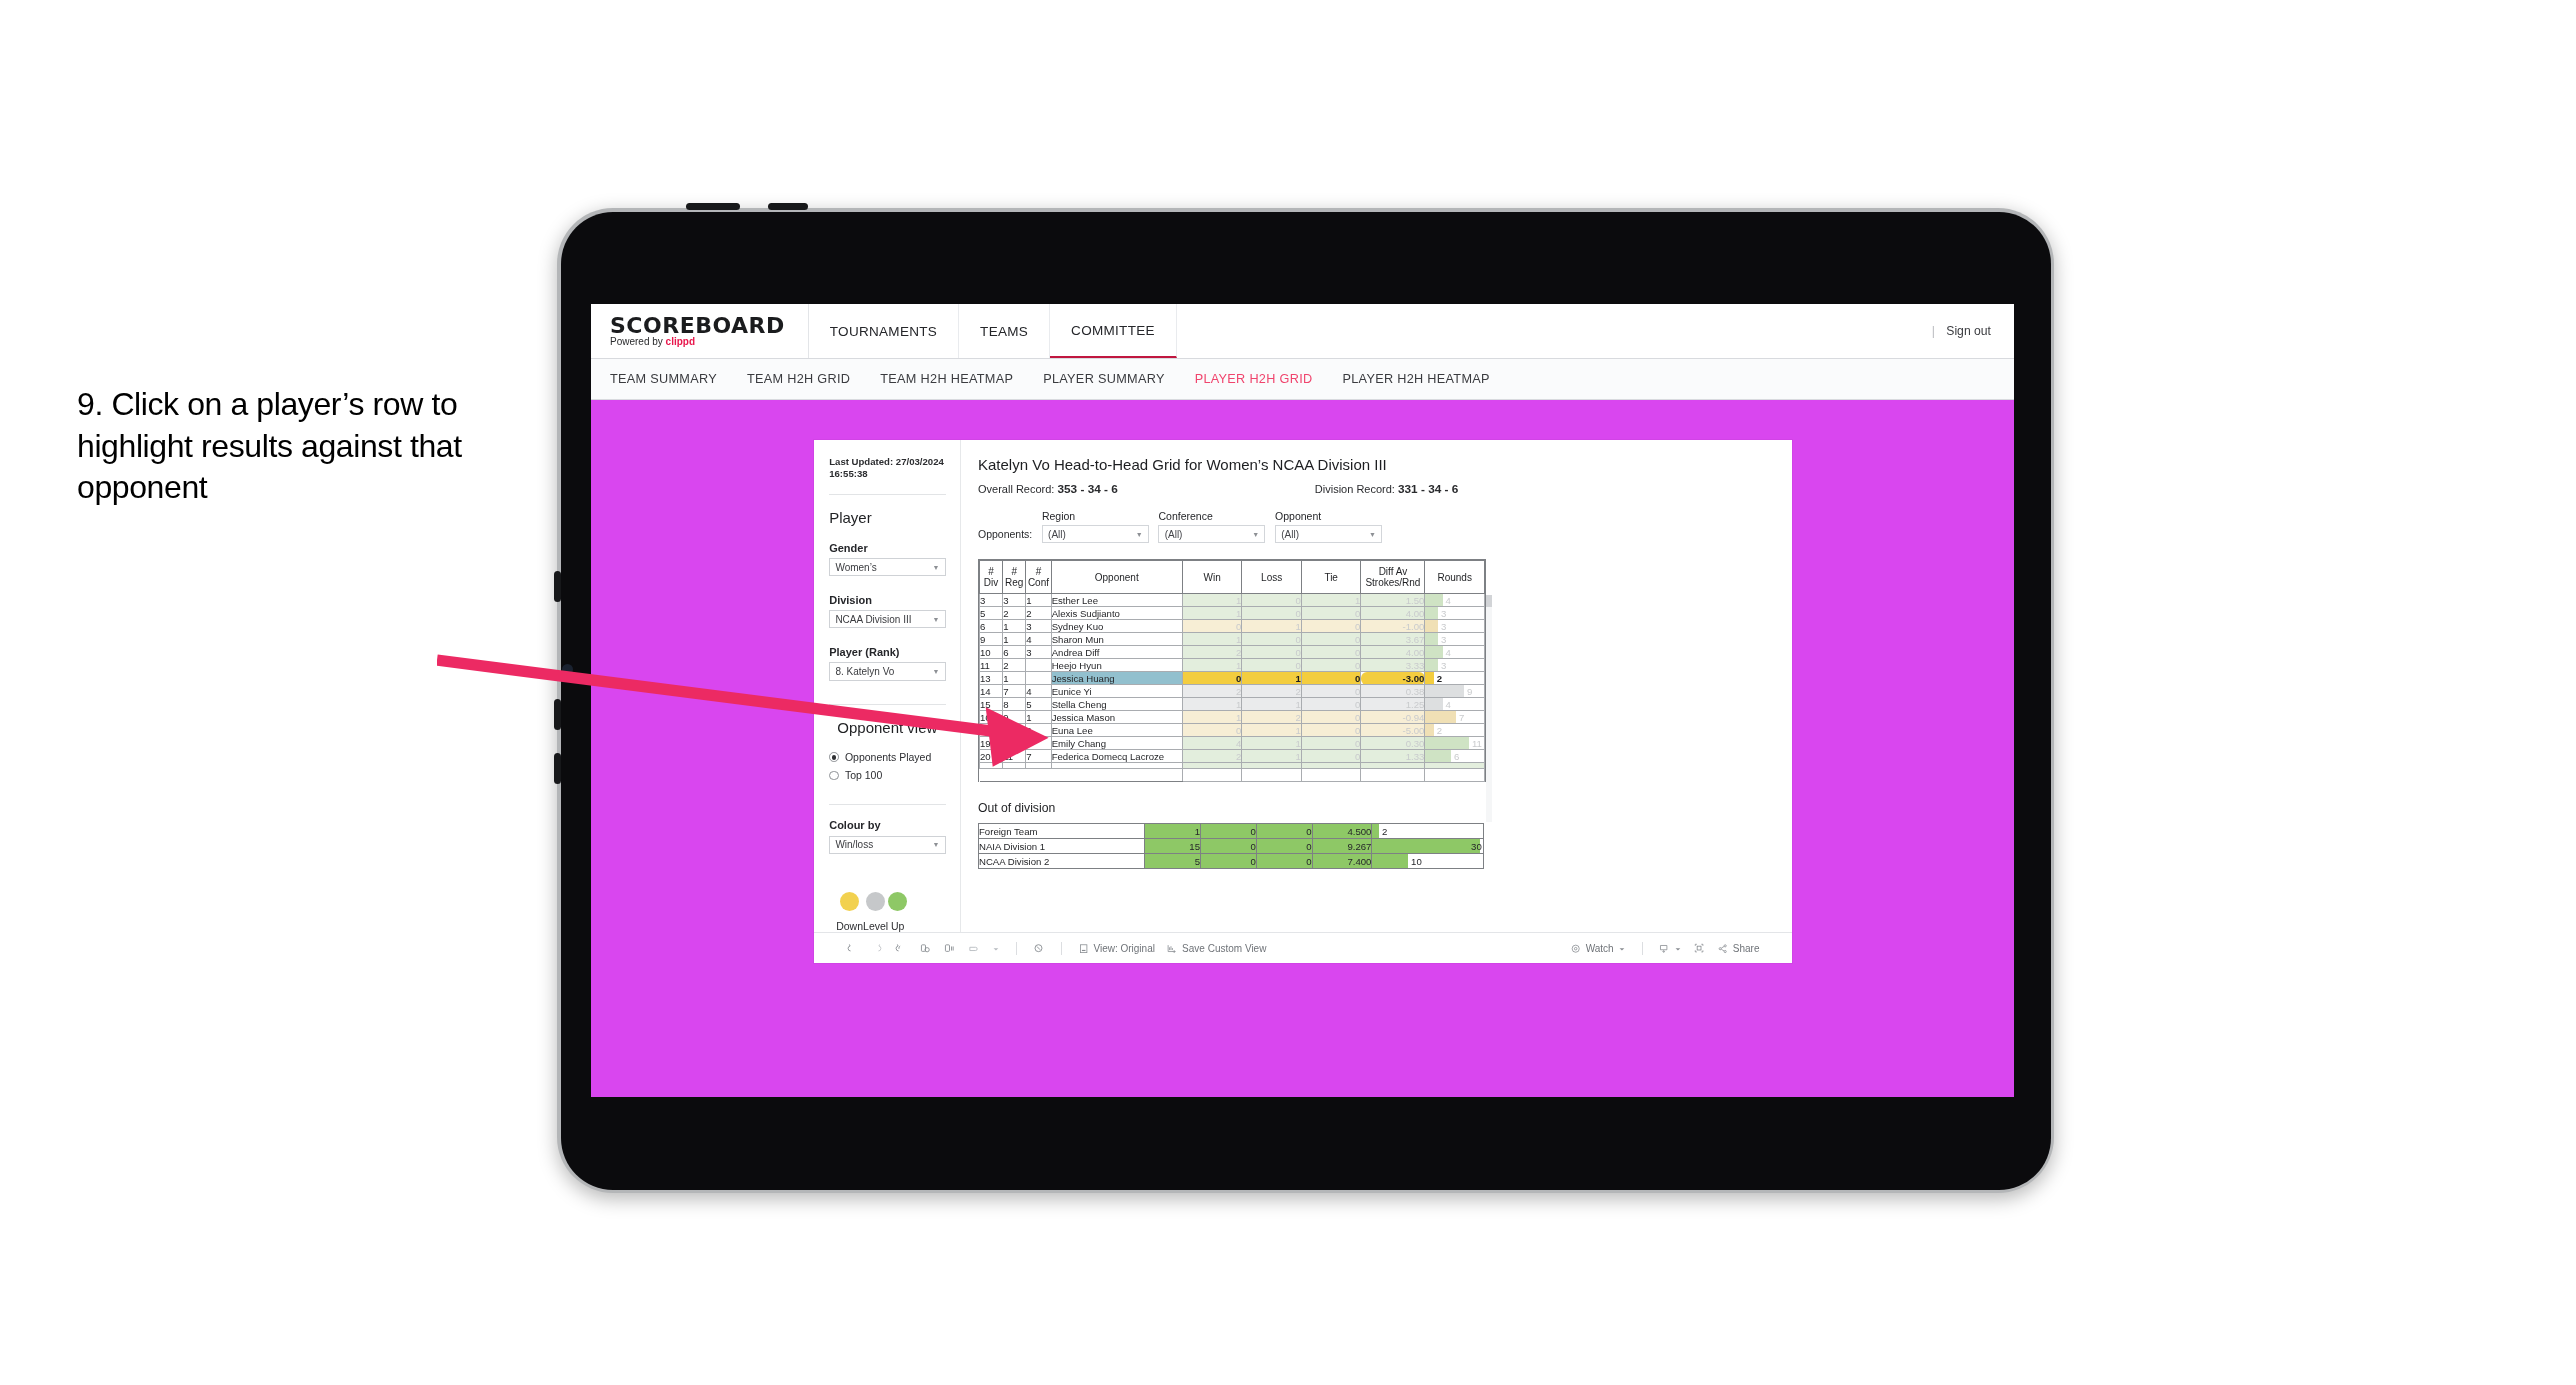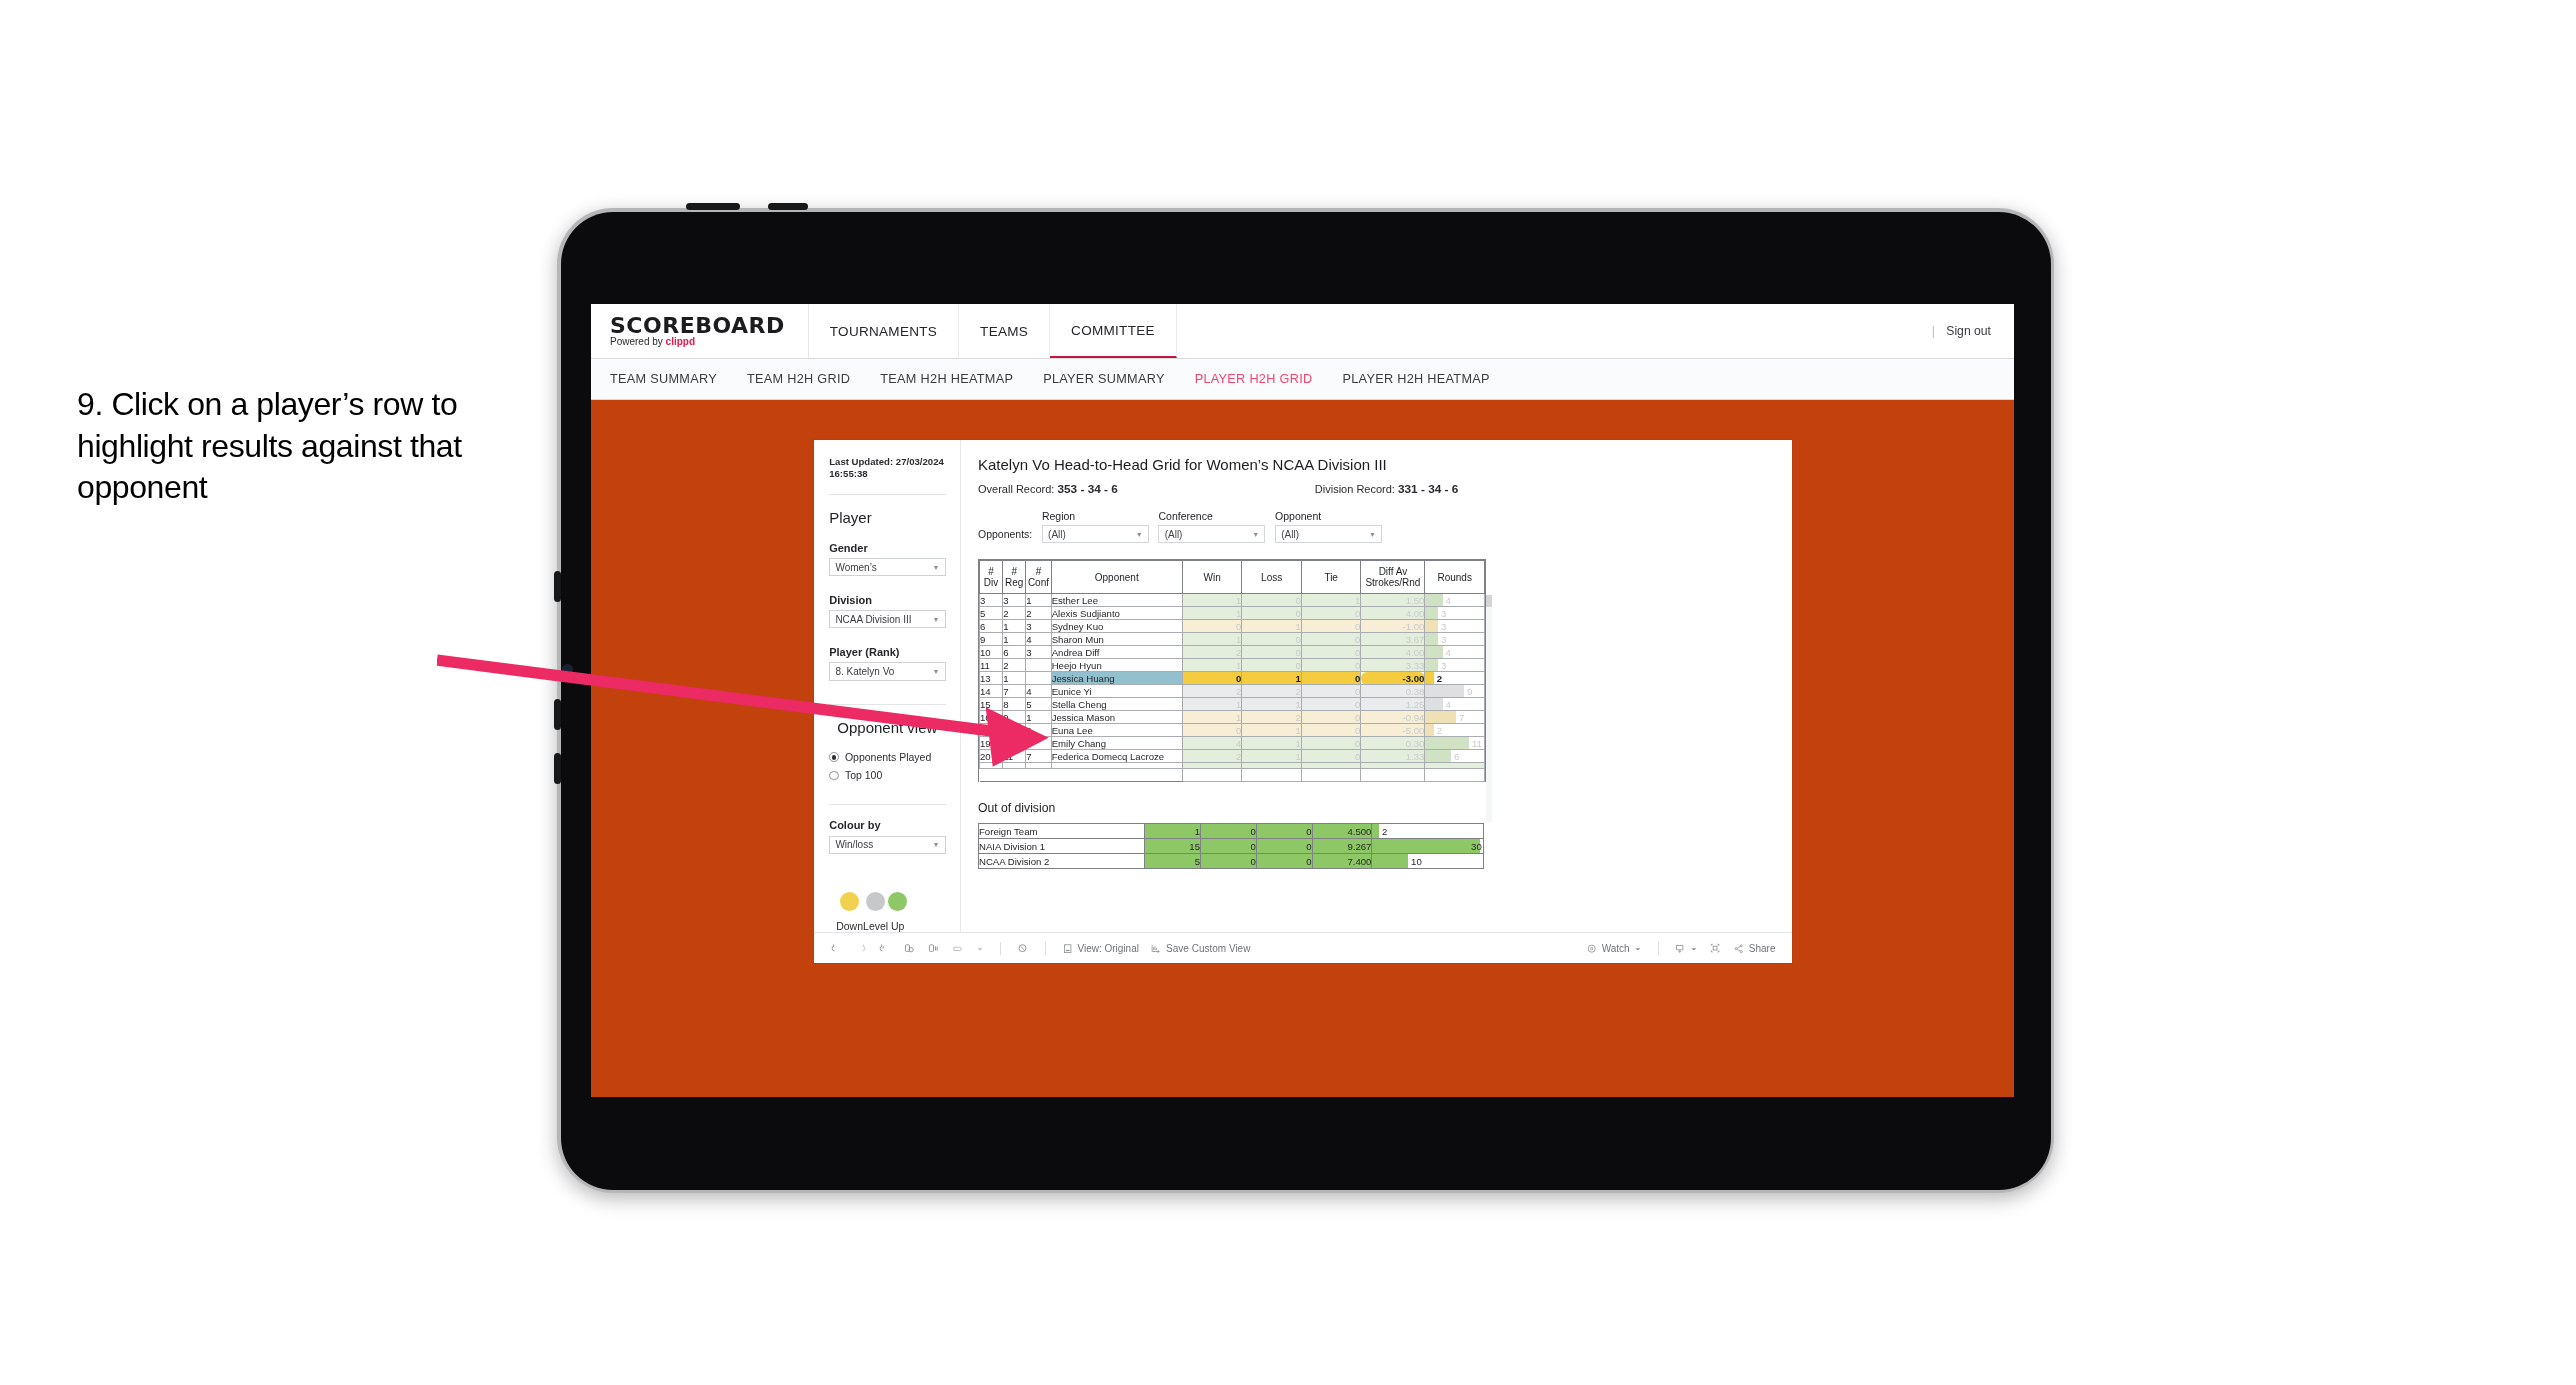--- a/index.html
+++ b/index.html
@@ -162,21 +162,21 @@
     font-size: 12.7px;
     color: #3a3b3f;
     letter-spacing: 0.3px;
     cursor: pointer;
     white-space: nowrap;
   }
   .subnav-item.active { color: #f0446d; }
 
   
   .workspace {
-    background: #c2410c;
+    background: #d946ef;
     height: 699px;
     padding-top: 40px;
     box-sizing: border-box;
   }
   .viz-card {
     margin: 0 auto;
     width: 978px;
     background: #ffffff;
     display: flex;
     flex-direction: column;
@@ -442,21 +442,21 @@
     background: #8ec866;
   }
   td.ood-rnd { position: relative; overflow: hidden; width: 108px; }
 
   
   .toolbar {
     height: 30px;
     border-top: 0.9px solid #e3e5e8;
     display: flex;
     align-items: center;
-    padding: 0 16px;
+    padding: 0 32px;
     gap: 11.4px;
     color: #6f7378;
     font-size: 10px;
     background: #ffffff;
   }
   .tb-ico { display: flex; align-items: center; cursor: pointer; }
   .tb-div {
     width: 0.9px; height: 13px;
     background: #dcdee1;
     margin: 0 4.4px;

